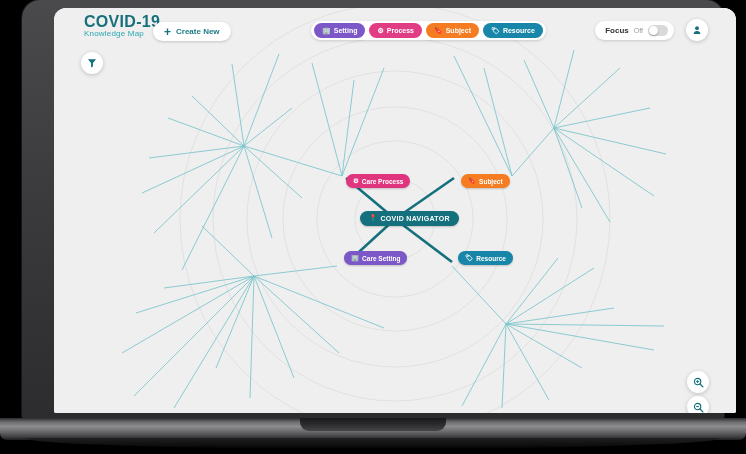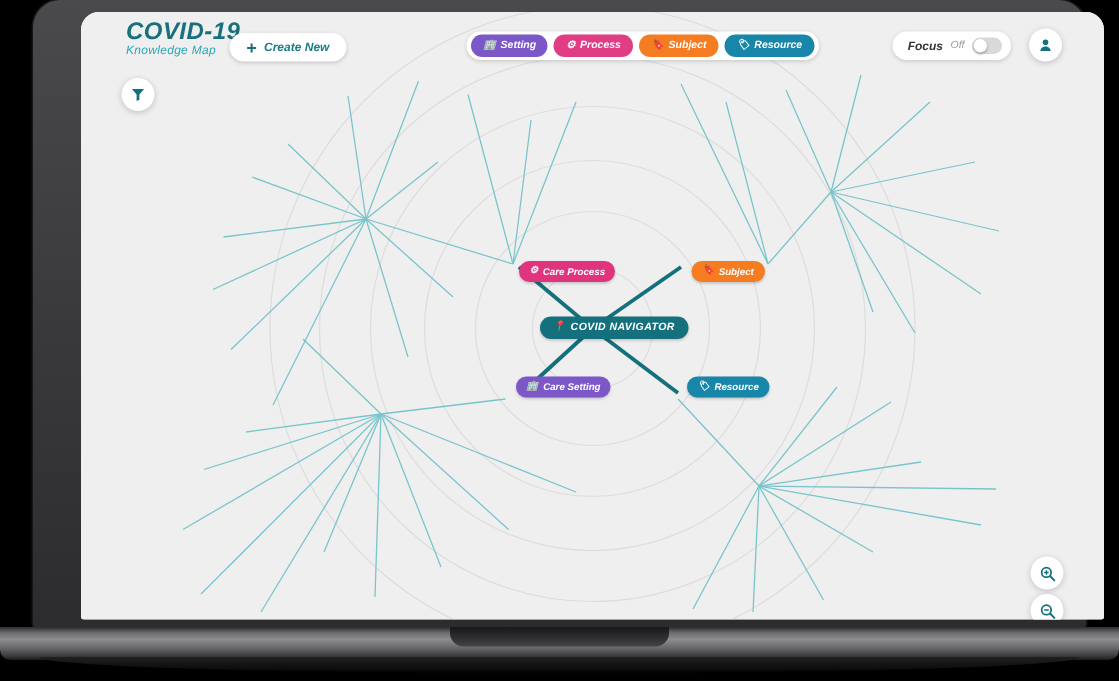--- a/index.html
+++ b/index.html
@@ -28,21 +28,21 @@
     background:linear-gradient(180deg,#202022 0%,#0d0d0e 70%,#000 100%);
     border-radius:0 0 50% 50%/0 0 100% 100%;
   }
   #laptop-notch{
     position:absolute;left:300px;top:418px;width:146px;height:13px;
     background:linear-gradient(180deg,#18181a 0%,#2e2e31 55%,#454548 100%);
     border-radius:0 0 9px 9px;
   }
 
   
-  #app{position:absolute;inset:0;background:#efefef;font-style:italic;}
+  #app{position:absolute;inset:0;background:#efefef;}
 
   #graph-canvas{position:absolute;inset:0;}
 
   
   .brand{position:absolute;left:30px;top:6px;line-height:1;}
   .brand-title{font-size:16px;font-weight:bold;color:#17707c;letter-spacing:.3px;}
   .brand-sub{font-size:8px;color:#2aa7b5;margin-top:0;letter-spacing:.2px;}
 
   .pill-btn{
     position:absolute;display:flex;align-items:center;gap:5px;

